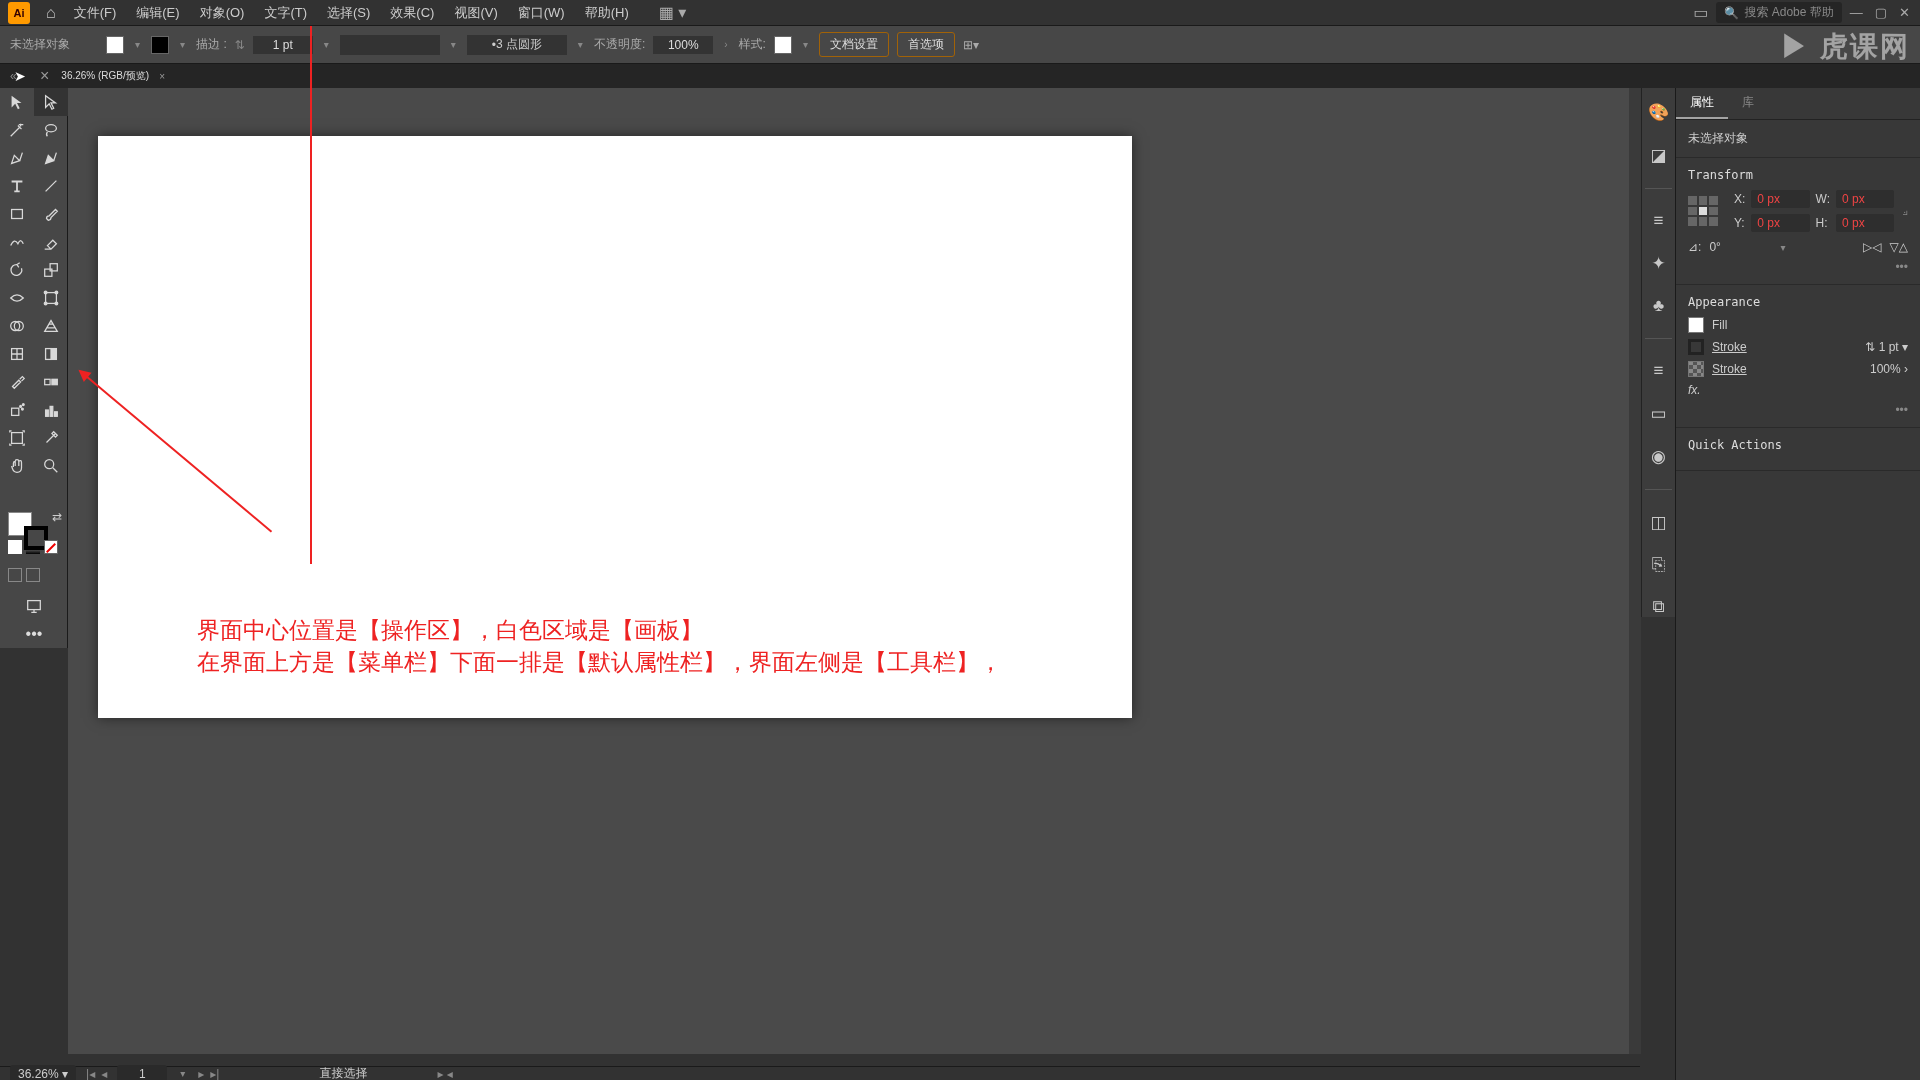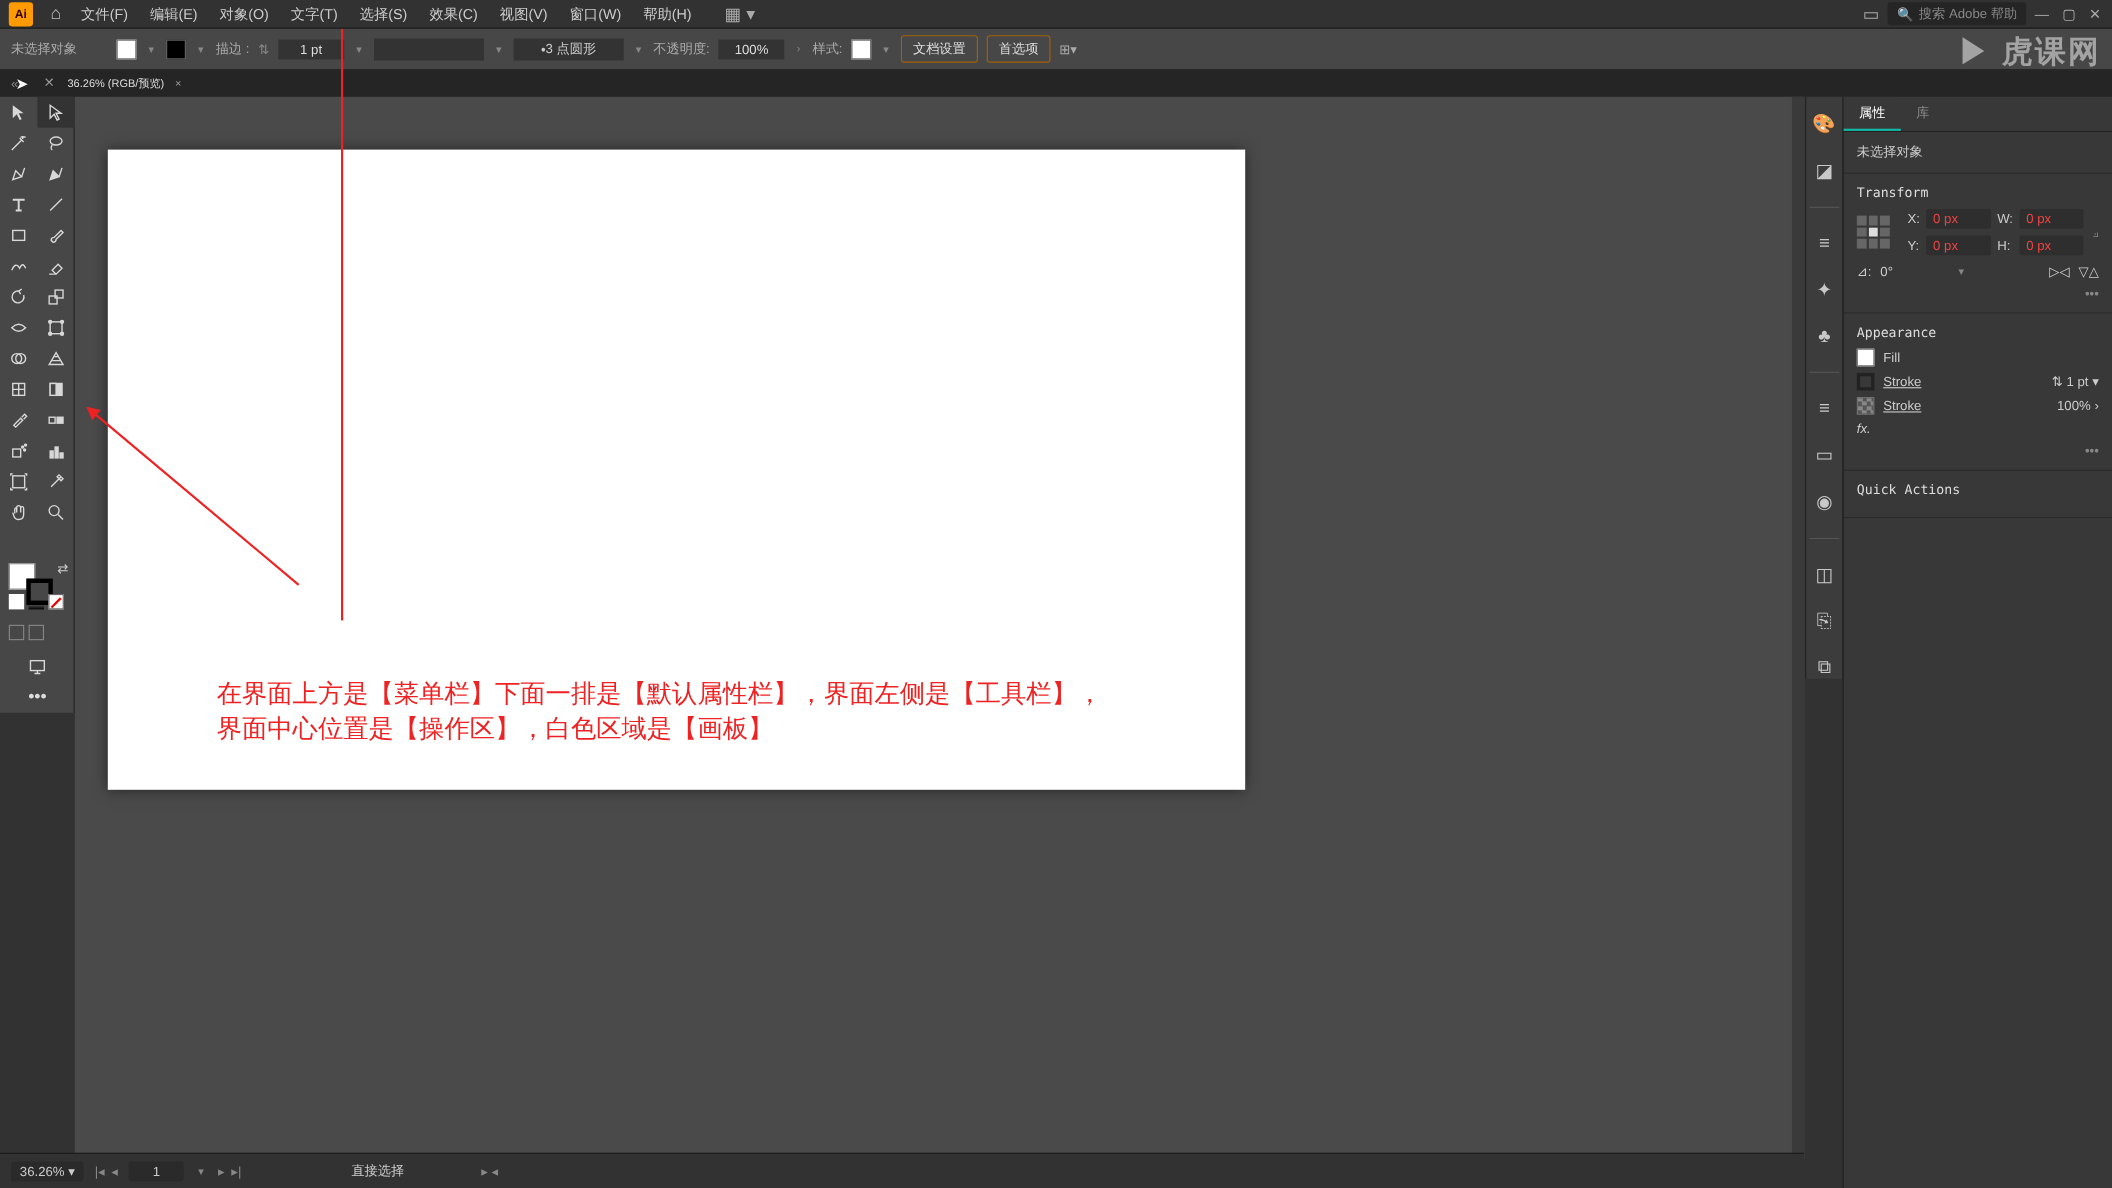--- a/index.html
+++ b/index.html
@@ -37,31 +37,31 @@
 .ct-stroke { position:absolute; left:24px; top:18px; width:24px; height:24px; border:4px solid #000; background:#474747; }
 .ct-swap { position:absolute; right:6px; top:2px; color:#ccc; font-size:12px; cursor:pointer; }
 .mini-sw { grid-column:span 2; display:flex; gap:4px; padding:4px 8px; }
 .ms { width:14px; height:14px; }
 .dock-strip { position:absolute; top:88px; right:245px; width:34px; background:#3c3c3c; display:flex; flex-direction:column; align-items:center; gap:22px; padding-top:14px; border-left:1px solid #222; }
 .dock-icon { color:#c8c8c8; font-size:17px; cursor:pointer; }
 .dock-sep { height:1px; width:80%; background:#555; }
 .panel { position:absolute; top:88px; right:0; width:245px; bottom:0; background:#383838; border-left:1px solid #1a1a1a; color:#ccc; font-size:12px; }
 .panel-tabs { display:flex; border-bottom:1px solid #222; }
 .p-tab { padding:6px 14px; cursor:pointer; color:#888; }
-.p-tab.active { color:#fff; background:#383838; border-bottom:2px solid #14b8a6; }
+.p-tab.active { color:#fff; background:#383838; border-bottom:2px solid #a3a3a3; }
 .p-section { padding:10px 12px; border-bottom:1px solid #2a2a2a; }
 .p-head { font-family:monospace; font-size:12px; margin-bottom:8px; color:#ddd; }
 .xform-grid { display:grid; grid-template-columns:auto 1fr auto 1fr; gap:6px; align-items:center; font-family:monospace; }
 .xform-grid .v { background:#2e2e2e; padding:2px 6px; color:#ef4444; border-radius:2px; }
 .ref { width:30px; height:30px; display:grid; grid-template:repeat(3,1fr)/repeat(3,1fr); gap:2px; margin-right:8px; }
 .ref span { background:#666; }
 .ref span.c { background:#ddd; }
 .app-row { display:flex; align-items:center; gap:8px; margin:6px 0; font-family:monospace; }
 .app-sw { width:16px; height:16px; border:1px solid #777; }
-.footer { position:absolute; bottom:0; left:0; right:280px; height:32px; background:#323232; border-top:1px solid #1a1a1a; display:flex; align-items:center; padding:0 10px; gap:10px; color:#ccc; font-size:12px; }
+.footer { position:absolute; bottom:0; left:0; right:280px; height:14px; background:#323232; border-top:1px solid #1a1a1a; display:flex; align-items:center; padding:0 10px; gap:10px; color:#ccc; font-size:12px; }
 .zoom-box { background:#2a2a2a; padding:2px 8px; border-radius:3px; }
 .nav-arrows { display:flex; gap:6px; color:#888; }
 .anno { position:absolute; color:#e22; font-size:23px; line-height:1.4; font-family:"SimSun",serif; pointer-events:none; }
 .arrow1 { position:absolute; left:310px; top:14px; width:2px; height:550px; background:#e22; pointer-events:none; }
 .arrow1::before { content:""; position:absolute; top:-8px; left:-5px; border:6px solid transparent; border-bottom:12px solid #e22; }
 .arrow2 { position:absolute; left:80px; top:370px; width:250px; height:2px; background:#e22; transform:rotate(40deg); transform-origin:left center; pointer-events:none; }
 .arrow2::before { content:""; position:absolute; left:-8px; top:-5px; border:6px solid transparent; border-right:12px solid #e22; }
 .watermark { position:absolute; right:10px; top:28px; color:rgba(255,255,255,0.5); font-size:28px; font-weight:bold; letter-spacing:2px; pointer-events:none; }
 .cursor-icon { position:absolute; left:14px; top:68px; font-size:14px; color:#fff; pointer-events:none; }
 svg.tool-svg { width:18px; height:18px; fill:none; stroke:#d8d8d8; stroke-width:1.4; }
@@ -417,17 +417,17 @@
     <span>▸|</span>
   </div>
   <div style="width:80px"></div>
   <span>直接选择</span>
   <span style="margin-left:60px;color:#888">▸ ◂</span>
 </div>
 
 <div class="arrow1"></div>
 <div class="arrow2"></div>
 <div class="anno" style="left:197px;top:614px">
+  <div>界面中心位置是【操作区】，白色区域是【画板】</div>
   <div>在界面上方是【菜单栏】下面一排是【默认属性栏】，界面左侧是【工具栏】，</div>
-  <div>界面中心位置是【操作区】，白色区域是【画板】</div>
 </div>
 <div class="watermark">▶ <span>虎课网</span></div>
 <div class="cursor-icon">➤</div>
 
 </body></html>

